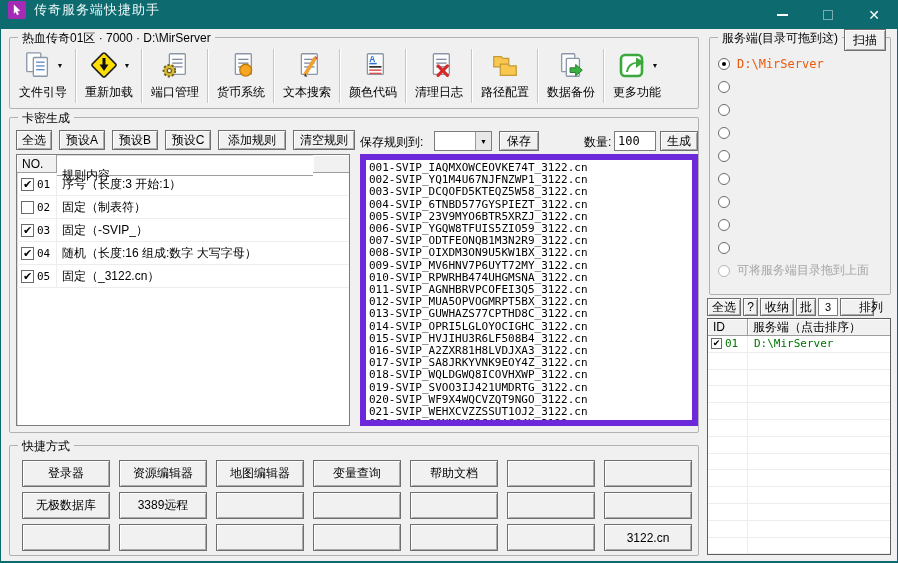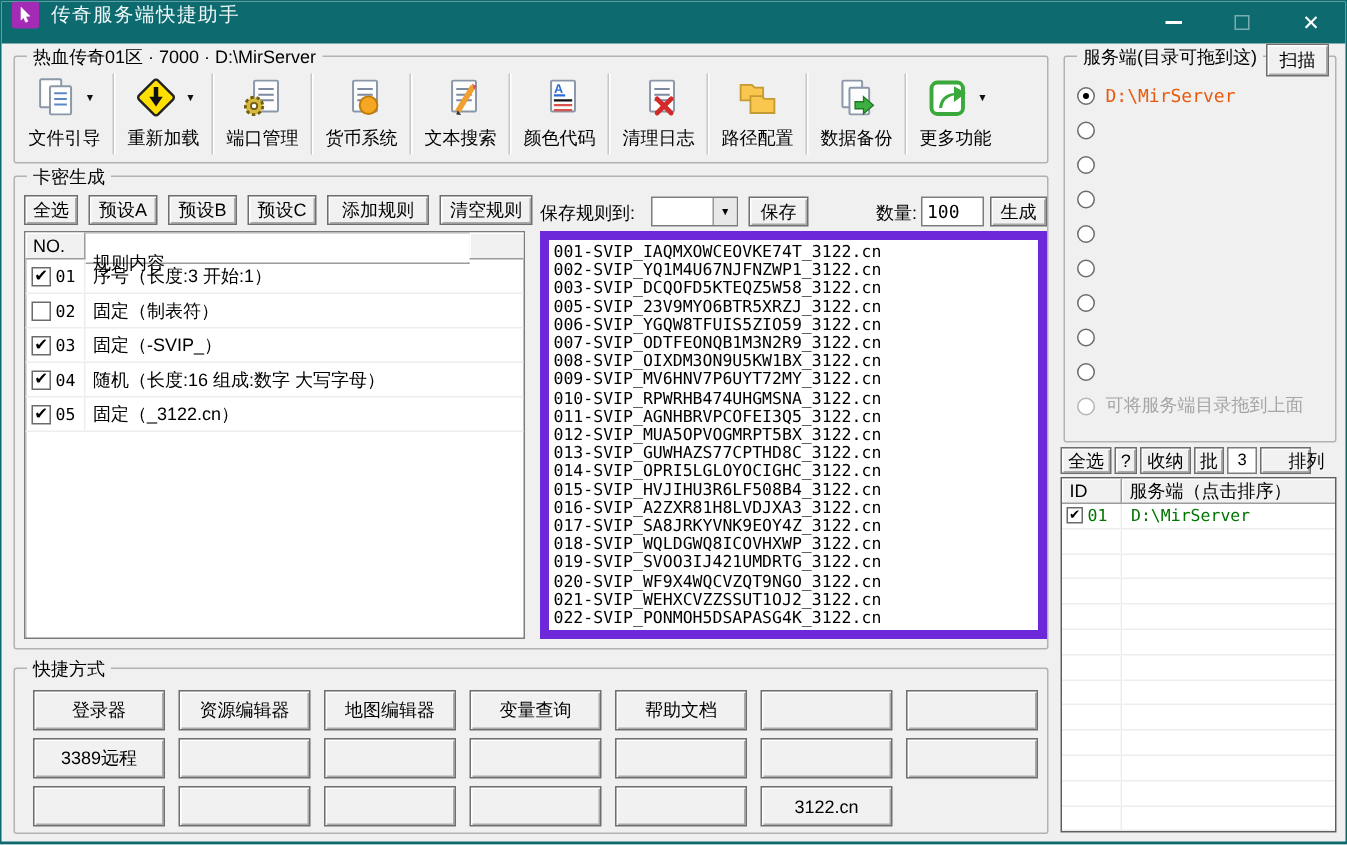--- a/index.html
+++ b/index.html
@@ -377,20 +377,21 @@
     </div>
     <div class="btn" style="position:absolute; left:489px; top:13px; width:40px; height:20px;">保存</div>
     <span class="save-row-label" style="left:574px;">数量:</span>
     <div class="qty-input" style="left:604px; width:42px;">100</div>
     <div class="btn" style="position:absolute; left:650px; top:13px; width:38px; height:20px;">生成</div>
 
     <div id="codes-list">
         <div class="code-line">001-SVIP_IAQMXOWCEOVKE74T_3122.cn</div>
         <div class="code-line">002-SVIP_YQ1M4U67NJFNZWP1_3122.cn</div>
         <div class="code-line">003-SVIP_DCQOFD5KTEQZ5W58_3122.cn</div>
+        <div class="code-line">004-SVIP_6TNBD577GYSPIEZT_3122.cn</div>
         <div class="code-line">005-SVIP_23V9MYO6BTR5XRZJ_3122.cn</div>
         <div class="code-line">006-SVIP_YGQW8TFUIS5ZIO59_3122.cn</div>
         <div class="code-line">007-SVIP_ODTFEONQB1M3N2R9_3122.cn</div>
         <div class="code-line">008-SVIP_OIXDM3ON9U5KW1BX_3122.cn</div>
         <div class="code-line">009-SVIP_MV6HNV7P6UYT72MY_3122.cn</div>
         <div class="code-line">010-SVIP_RPWRHB474UHGMSNA_3122.cn</div>
         <div class="code-line">011-SVIP_AGNHBRVPCOFEI3Q5_3122.cn</div>
         <div class="code-line">012-SVIP_MUA5OPVOGMRPT5BX_3122.cn</div>
         <div class="code-line">013-SVIP_GUWHAZS77CPTHD8C_3122.cn</div>
         <div class="code-line">014-SVIP_OPRI5LGLOYOCIGHC_3122.cn</div>
@@ -480,20 +481,21 @@
   <div class="group" style="left:8px; top:444px; width:690px; height:111px;">
     <span class="group-label">快捷方式</span>
     <div id="shortcut-grid">
         <div class="btn">登录器</div>
         <div class="btn">资源编辑器</div>
         <div class="btn">地图编辑器</div>
         <div class="btn">变量查询</div>
         <div class="btn">帮助文档</div>
         <div class="btn"></div>
         <div class="btn"></div>
+        <div class="btn">无极数据库</div>
         <div class="btn">3389远程</div>
         <div class="btn"></div>
         <div class="btn"></div>
         <div class="btn"></div>
         <div class="btn"></div>
         <div class="btn"></div>
         <div class="btn"></div>
         <div class="btn"></div>
         <div class="btn"></div>
         <div class="btn"></div>

